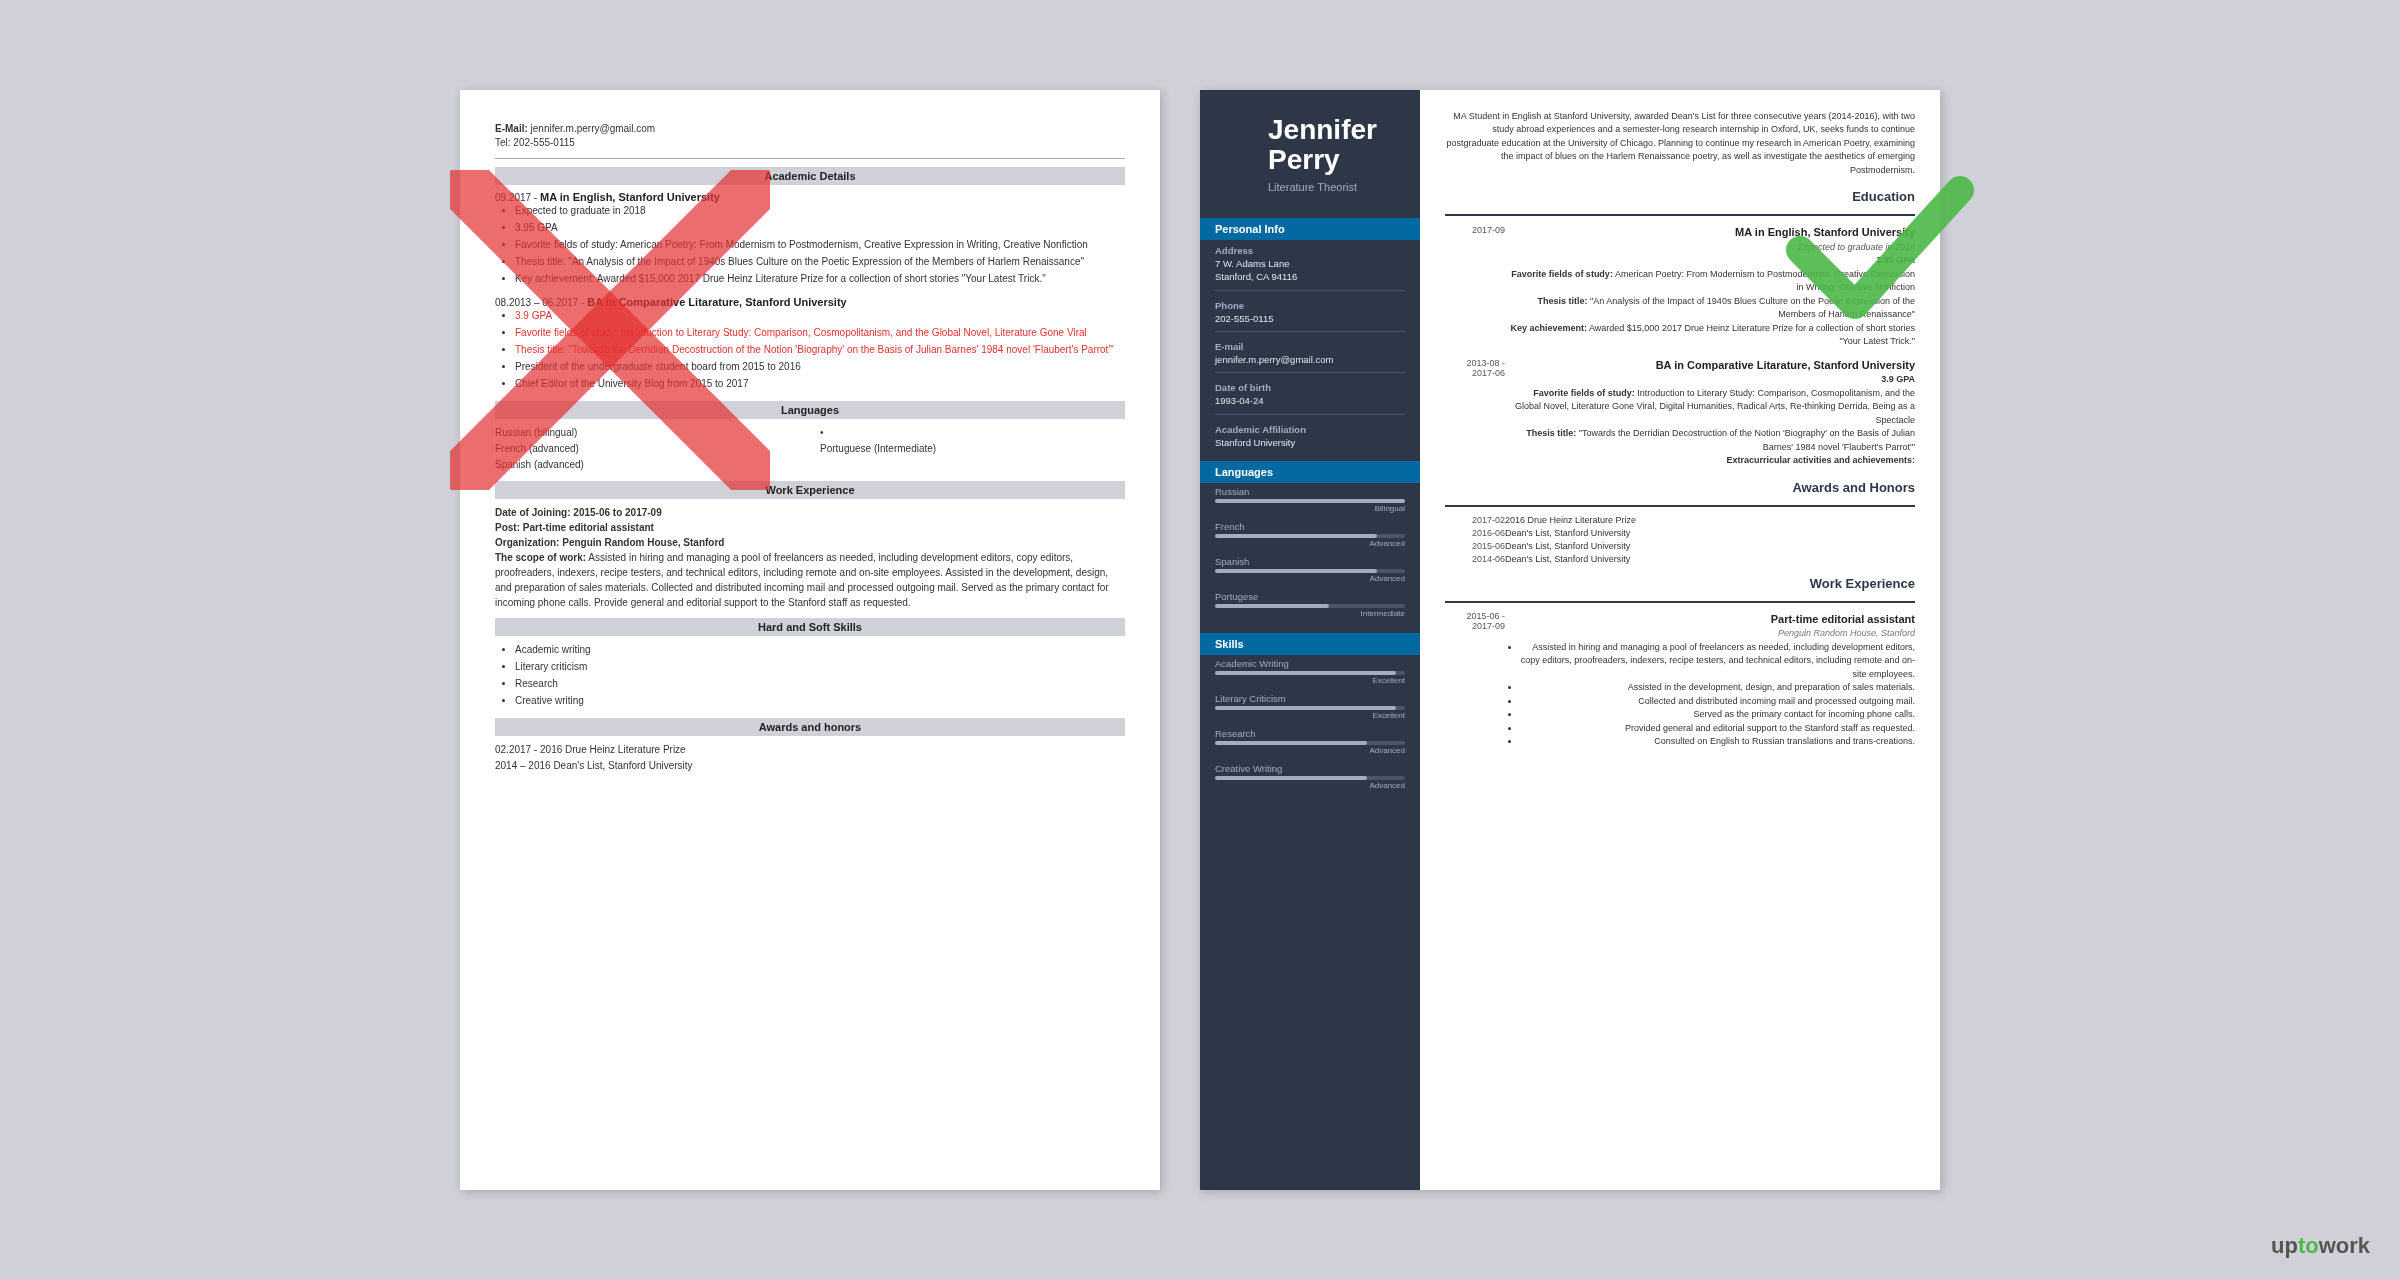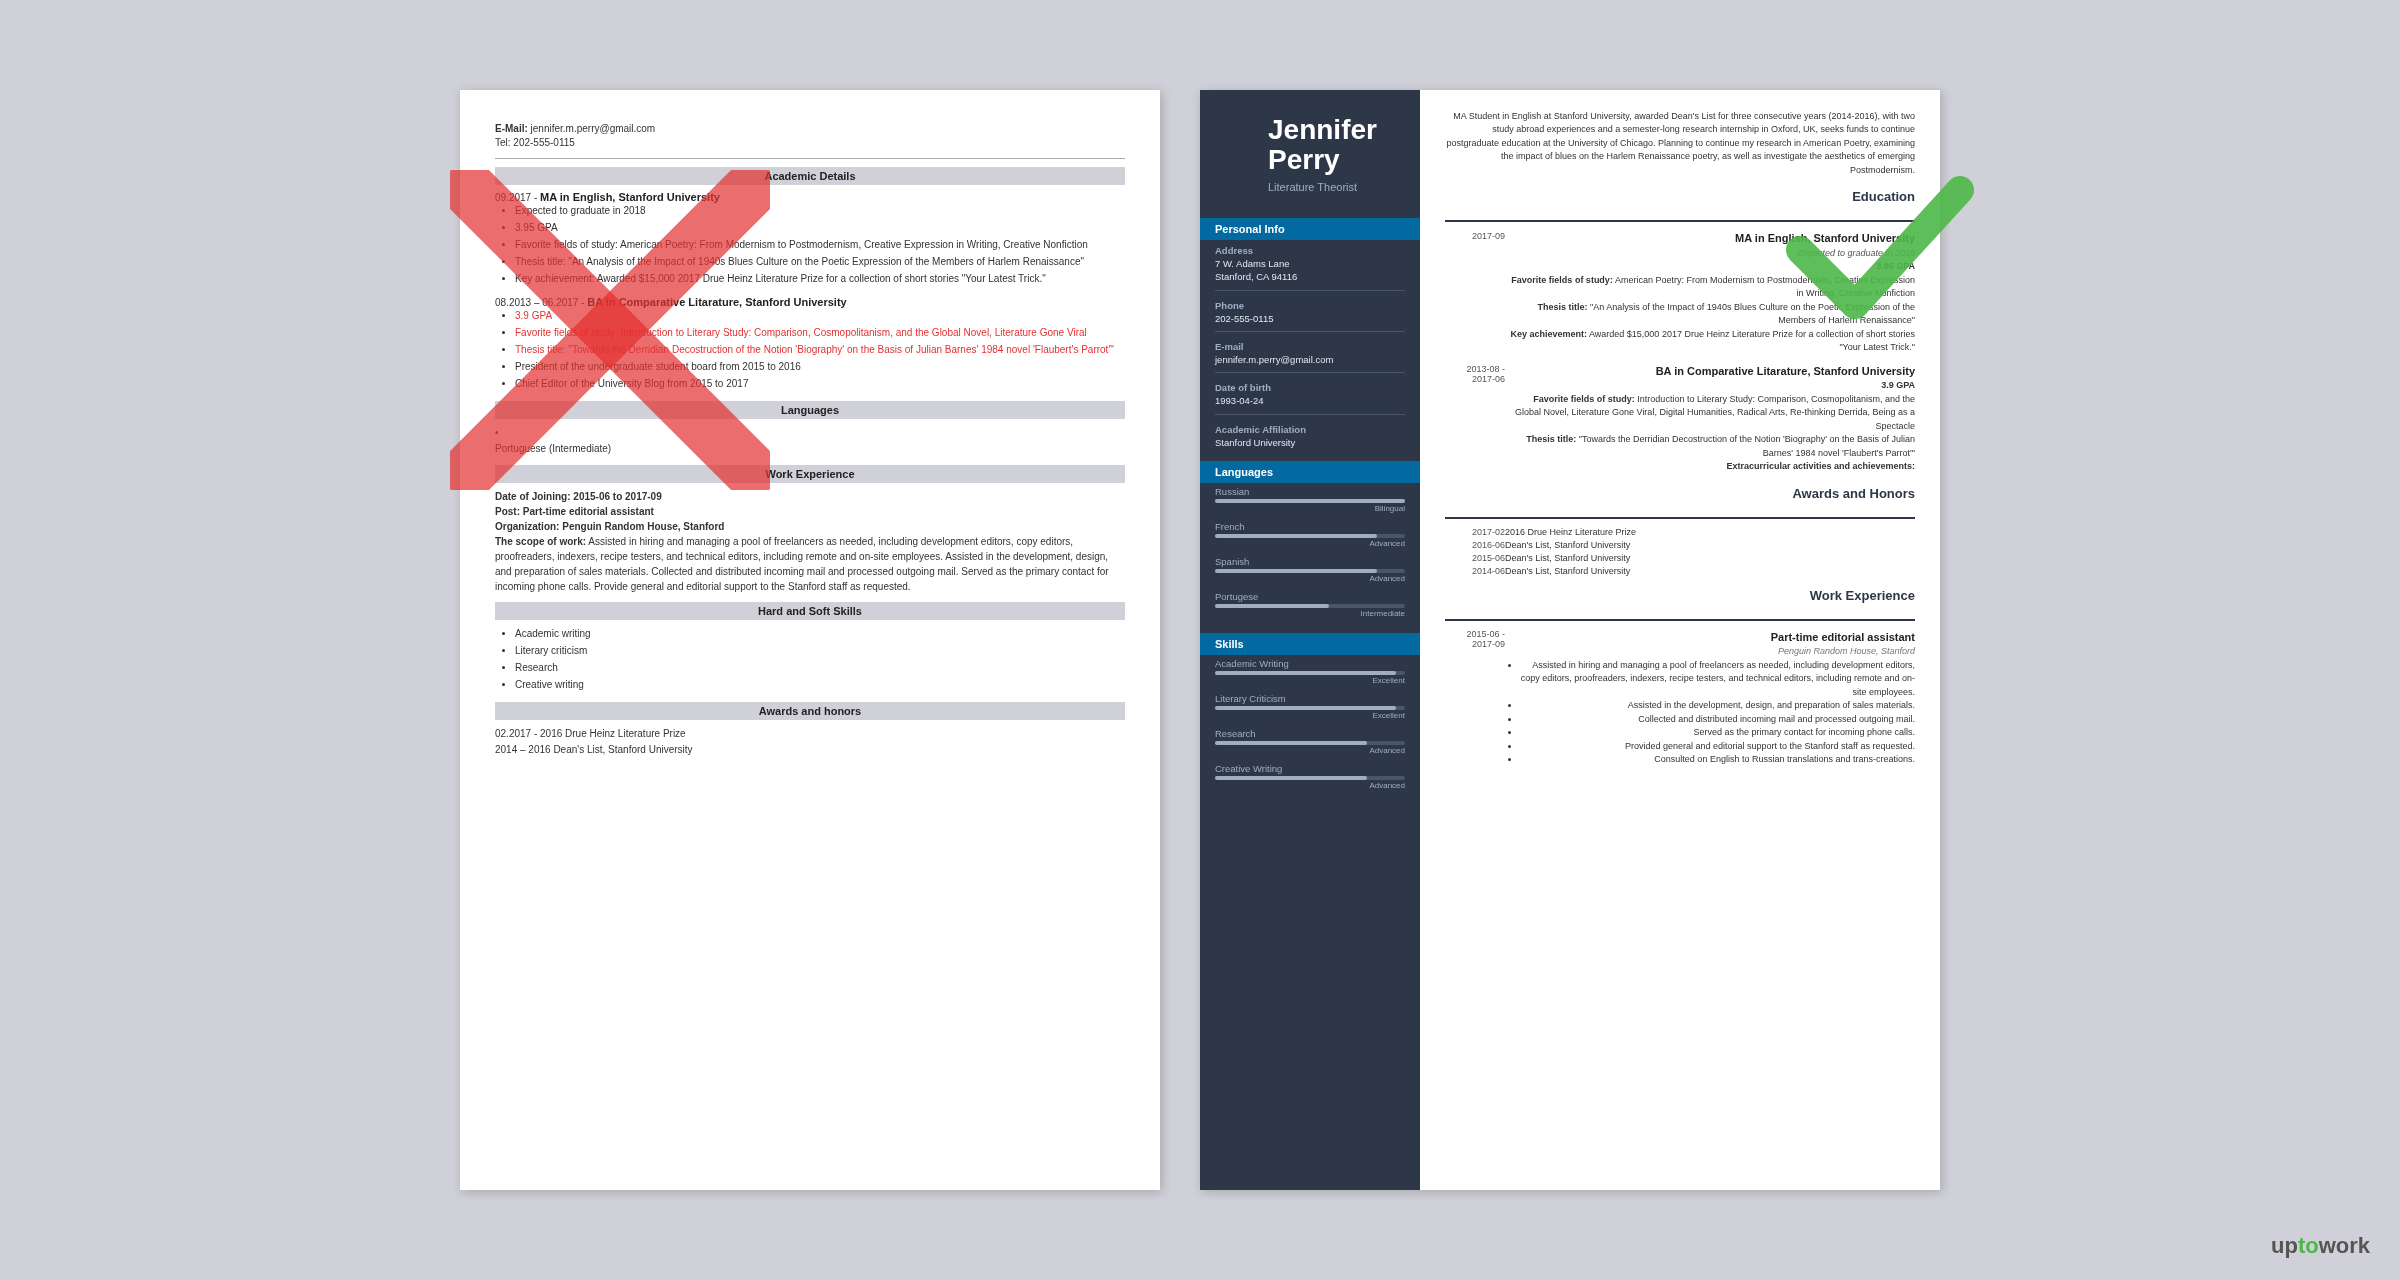--- a/index.html
+++ b/index.html
@@ -244,21 +244,21 @@
       color: #333;
       line-height: 1.5;
       margin-bottom: 10px;
     }
     .main-section-title {
       font-size: 13px;
       font-weight: bold;
       color: #2d3748;
       border-bottom: 2px solid #2d3748;
       margin-bottom: 8px;
-      padding-bottom: 16px;
+      padding-bottom: 10px;
       margin-top: 12px;
     }
     .edu-right-block {
       display: flex;
       margin-bottom: 8px;
     }
     .edu-right-date {
       font-size: 9px;
       color: #555;
       width: 60px;
@@ -412,20 +412,25 @@
           <li><span class="highlight-red">3.9 GPA</span></li>
           <li><span class="highlight-red">Favorite fields of study: Introduction to Literary Study: Comparison, Cosmopolitanism, and the Global Novel, Literature Gone Viral</span></li>
           <li><span class="highlight-red">Thesis title: "Towards the Derridian Decostruction of the Notion 'Biography' on the Basis of Julian Barnes' 1984 novel 'Flaubert's Parrot'"</span></li>
           <li>President of the undergraduate student board from 2015 to 2016</li>
           <li>Chief Editor of the University Blog from 2015 to 2017</li>
         </ul>
       </div>
 
       <div class="section-header">Languages</div>
       <div class="languages-two-col">
+        <div class="col">
+          <div>Russian (bilingual)</div>
+          <div>French (advanced)</div>
+          <div>Spanish (advanced)</div>
+        </div>
         <div class="col">
           <div>•</div>
           <div>Portuguese (Intermediate)</div>
         </div>
       </div>
 
       <div class="section-header">Work Experience</div>
       <div class="work-block">
         <div><span class="work-title">Date of Joining: 2015-06 to 2017-09</span></div>
         <div><span class="work-title">Post: Part-time editorial assistant</span></div>

